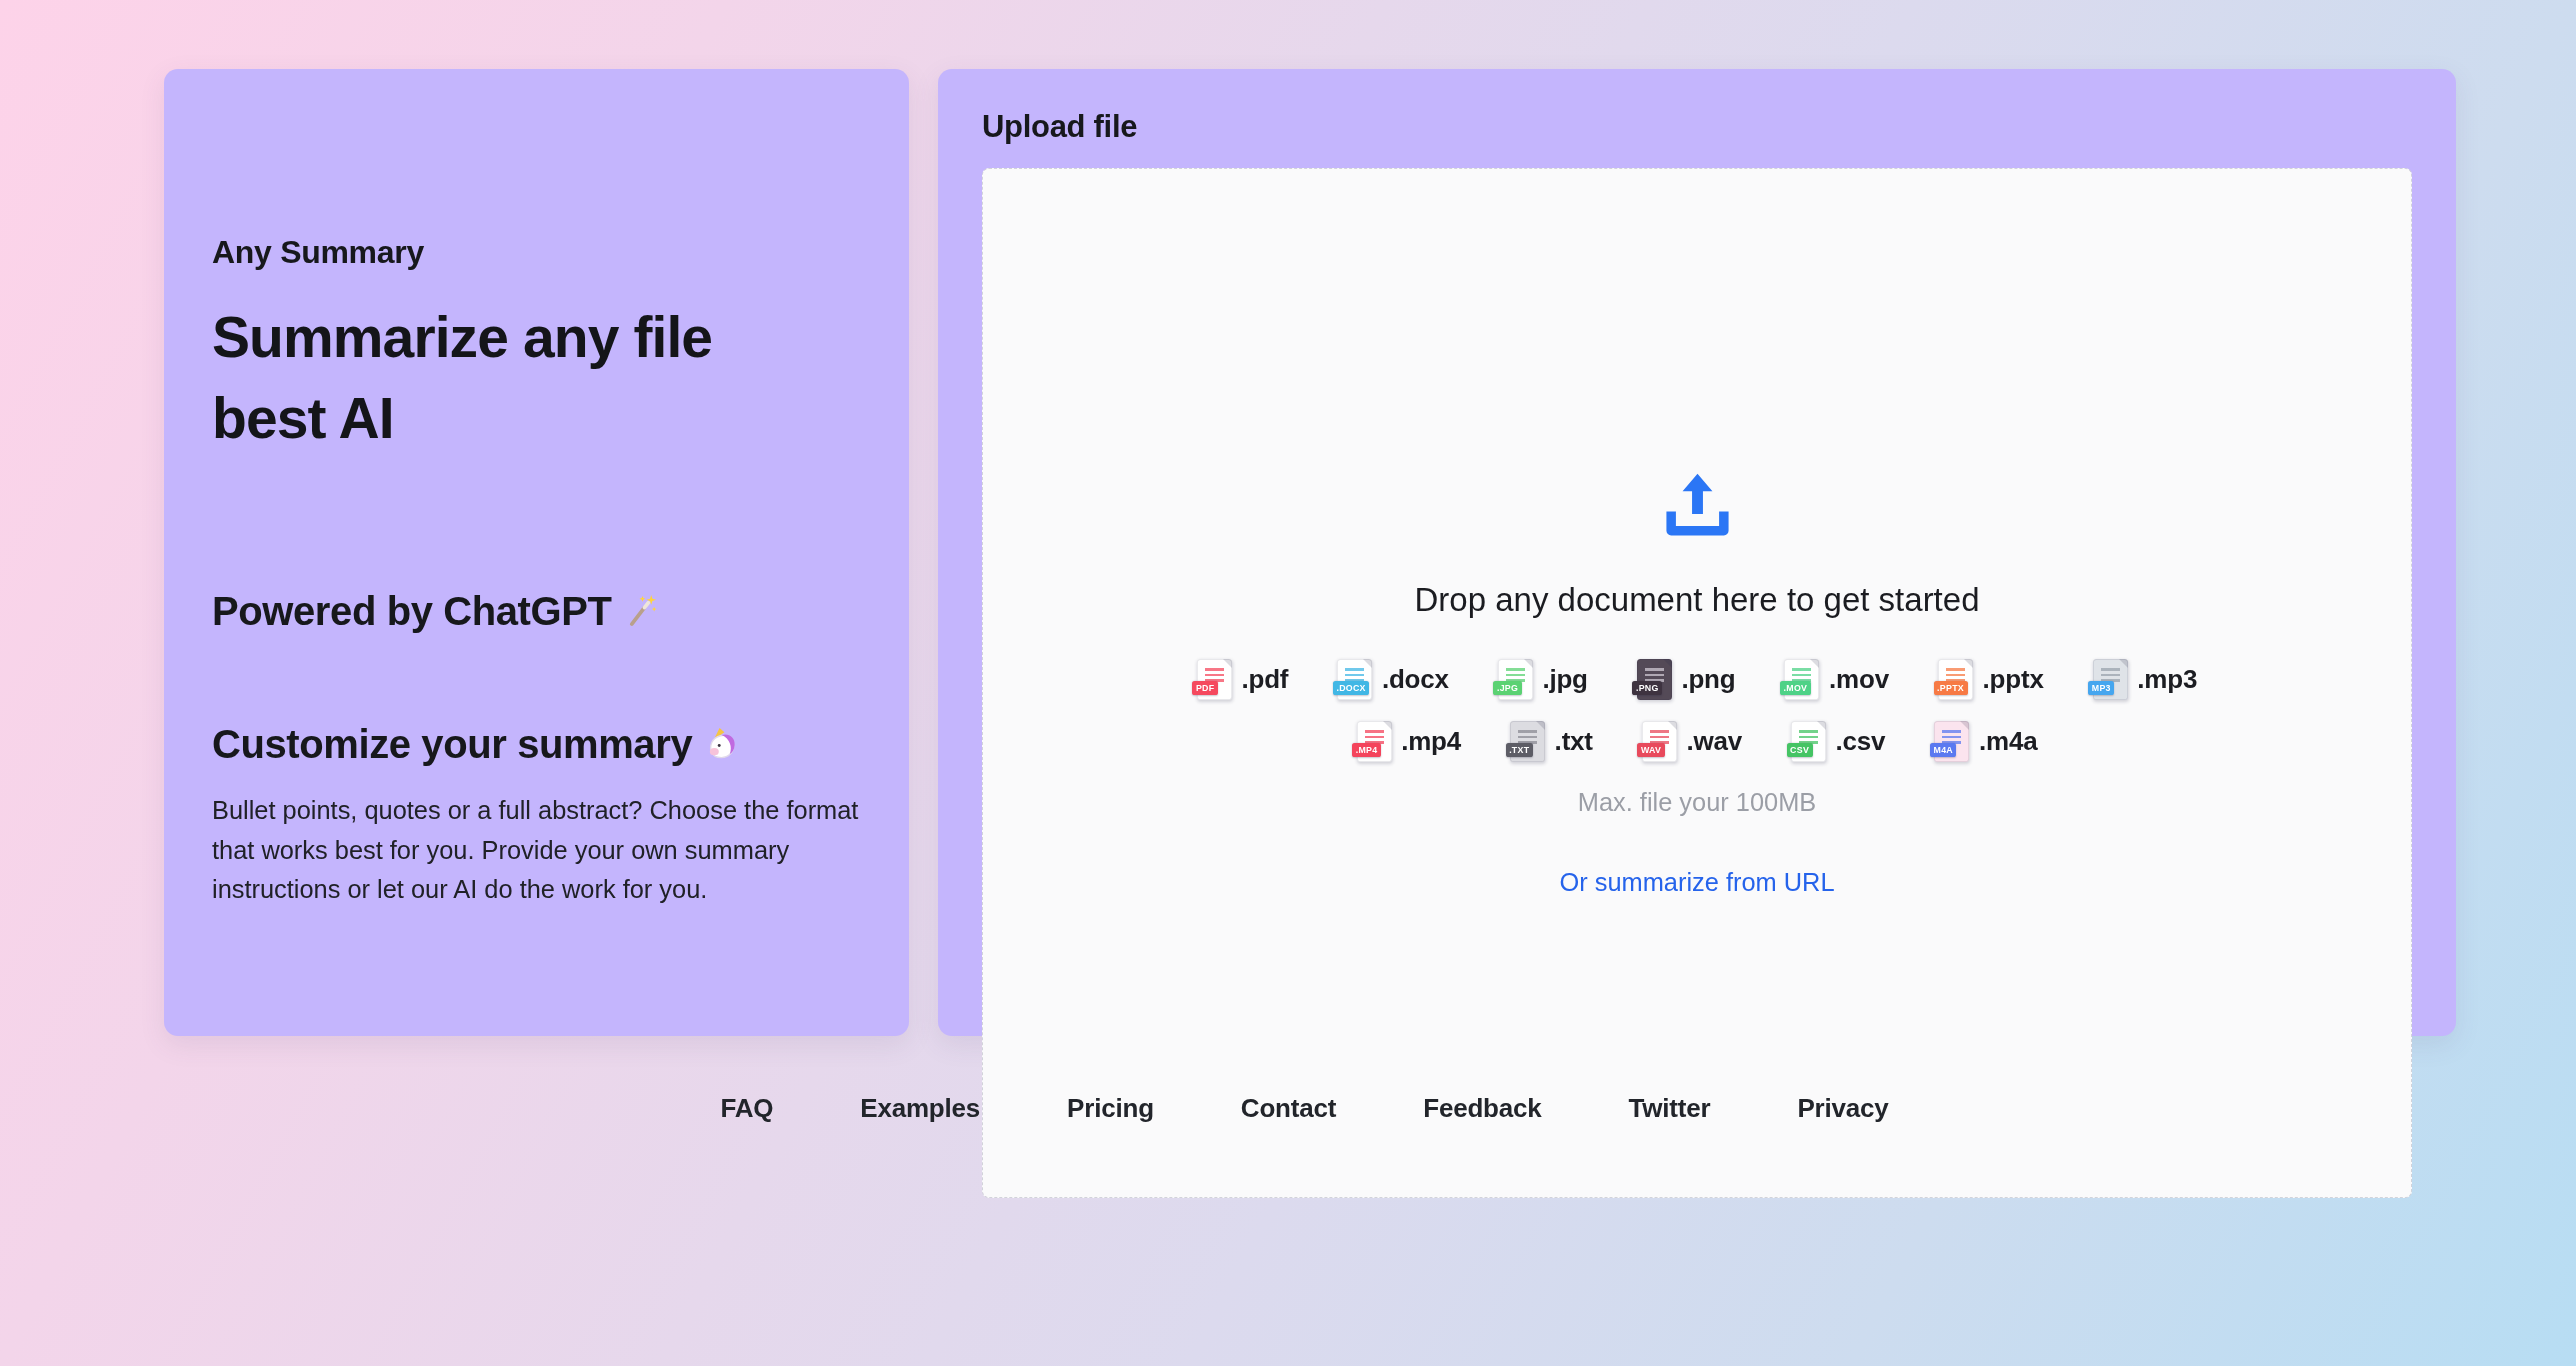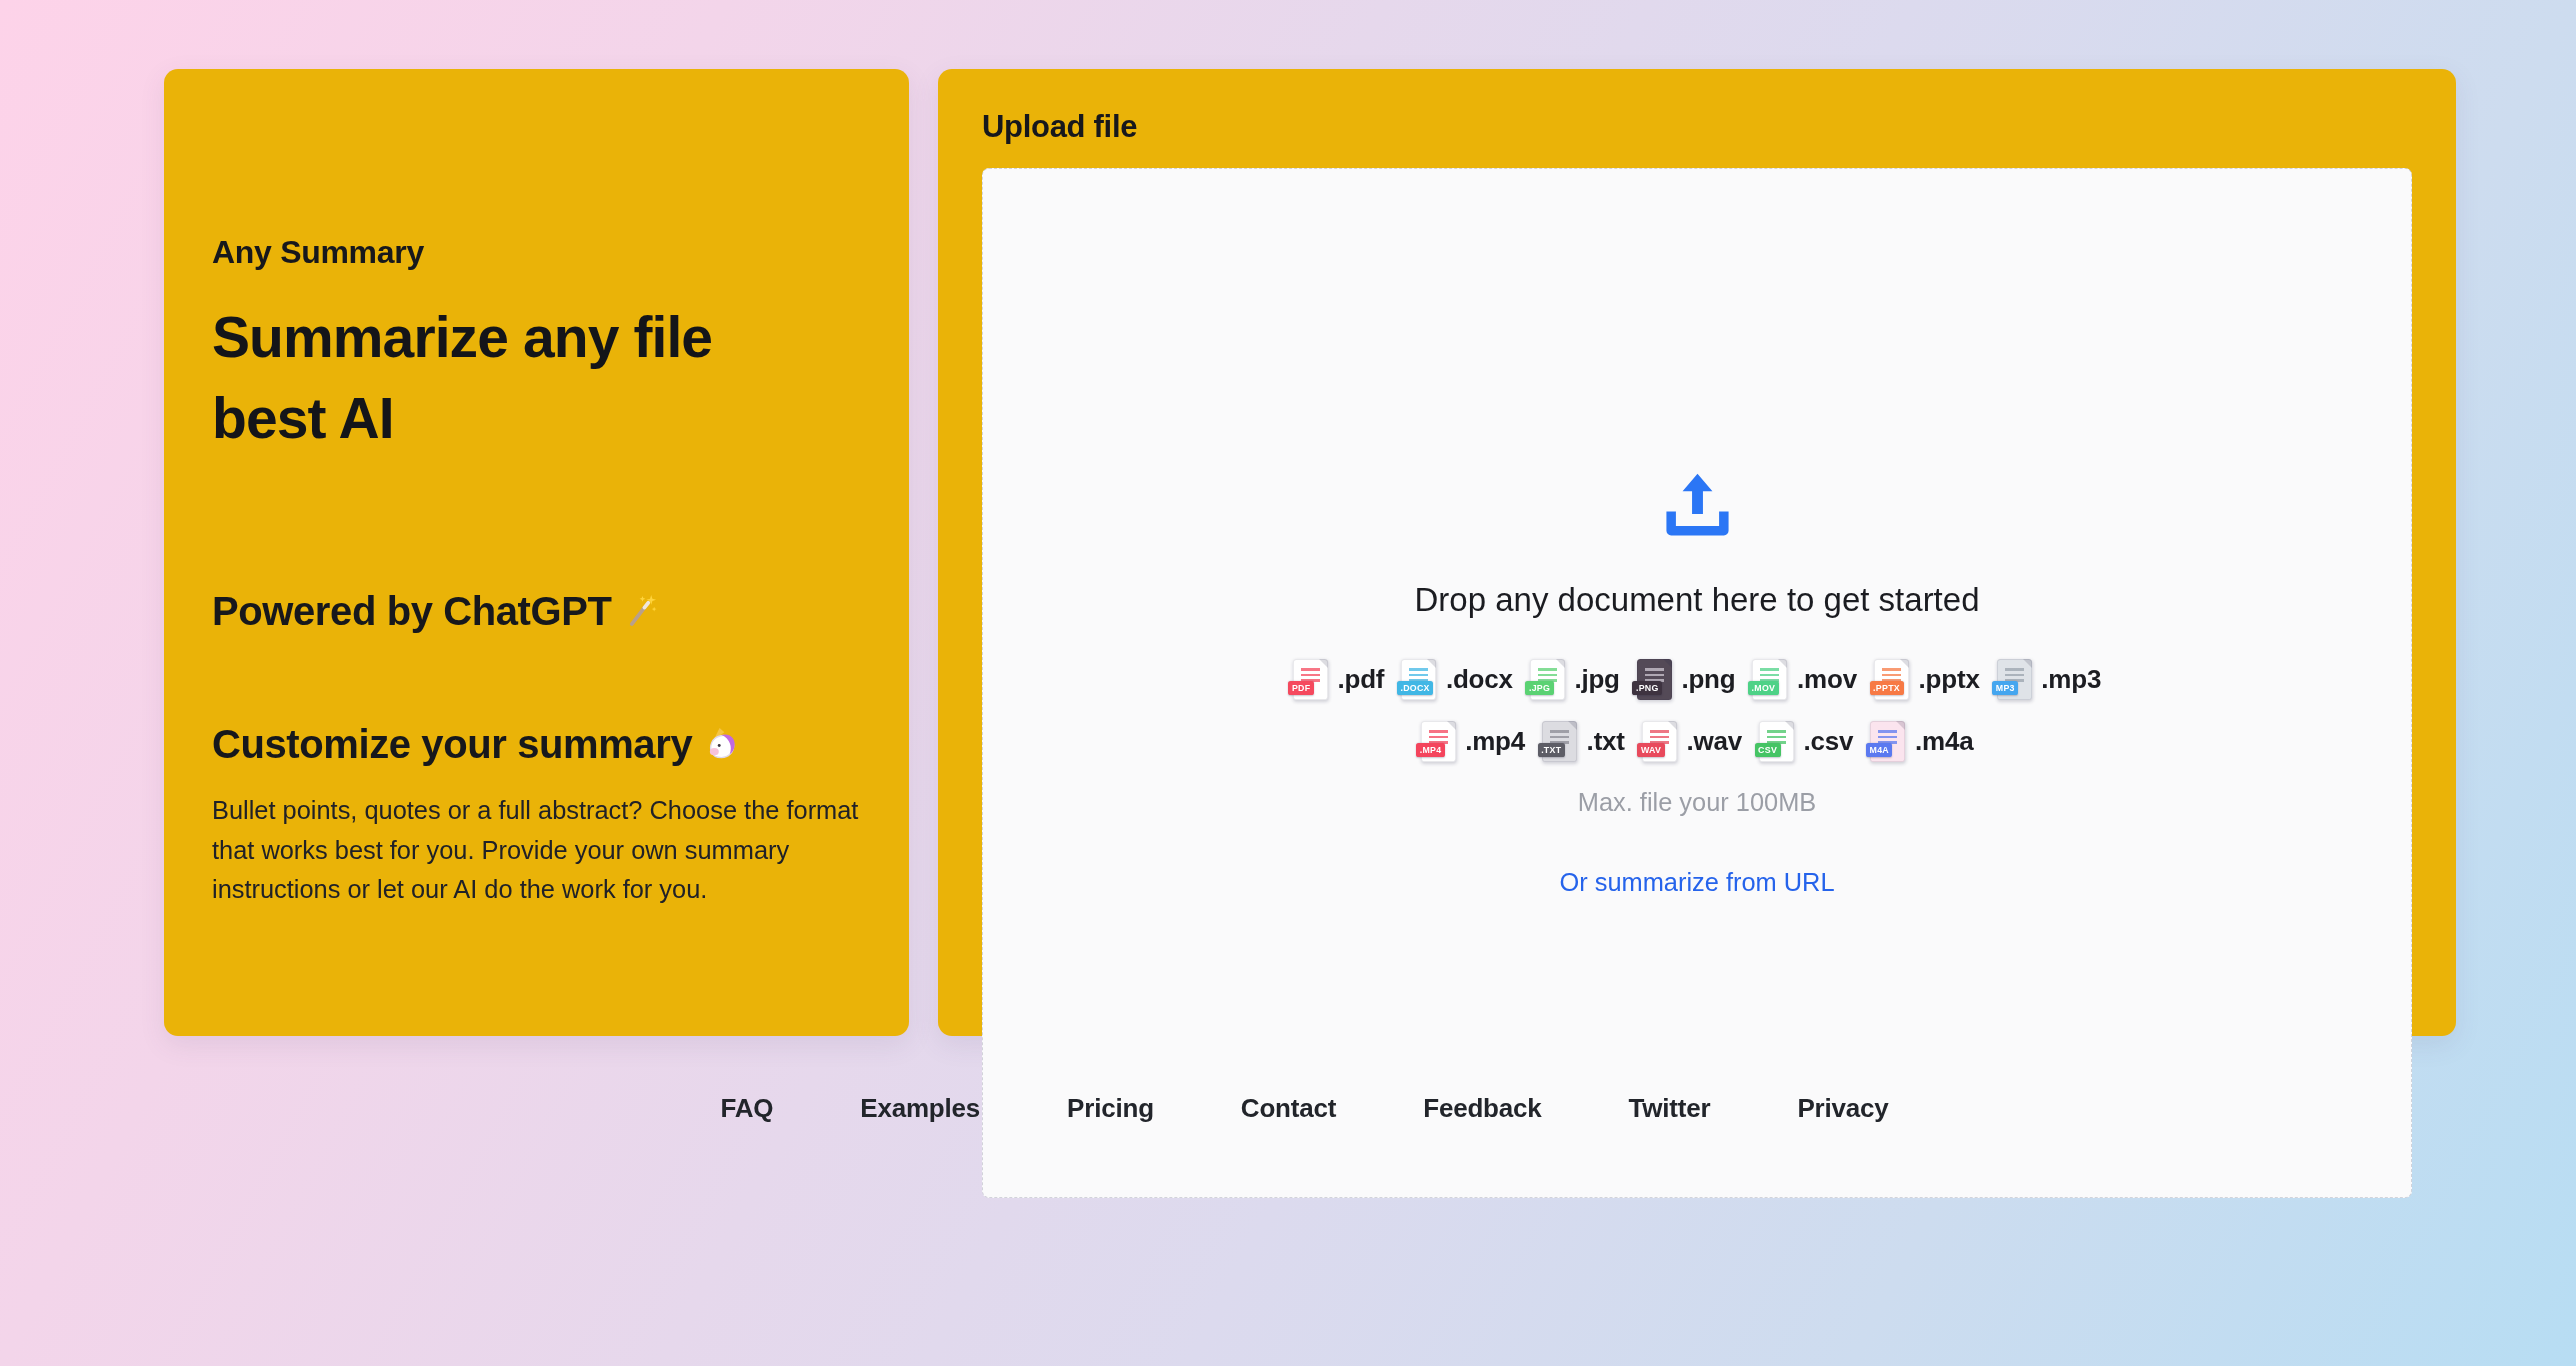--- a/index.html
+++ b/index.html
@@ -4,21 +4,21 @@
 <style>
   * { margin:0; padding:0; box-sizing:border-box; }
   html,body { width:2576px; height:1367px; overflow:hidden; }
   body {
     font-family:"Liberation Sans","DejaVu Sans",sans-serif;
     background:linear-gradient(118deg,#fdd3e9 0%,#f3d5ea 22%,#e6d8ec 42%,#dcdaee 58%,#cddcef 78%,#b7ddf3 100%);
     color:#17181c;
   }
   .page { display:flex; gap:29px; padding:69px 0 0 145px; }
   .card {
-    background:#eab308; border-radius:14px; height:967px;
+    background:#c4b5fd; border-radius:14px; height:967px;
     box-shadow:0 8.8px 26px rgba(90,70,120,0.10);
   }
 
   
   .left-card { width:745px; padding:44px 48px;margin-left:19px; }
   .brand { margin-top:121px; font-size:32px; font-weight:700; letter-spacing:-0.3px; }
   .headline {
     margin-top:26px; width:613px; font-size:57px; font-weight:700;
     line-height:1.42; letter-spacing:-0.9px; color:#141519;
   }
@@ -32,21 +32,21 @@
   .right-card { width:1518px; padding:40px 44px; }
   .upload-title { font-size:31px; font-weight:700; letter-spacing:-0.3px; }
   .dropzone {
     margin-top:23px; width:1430px; height:1030px;
     border:1.8px dashed #d2d3da; border-radius:7px; background:#fafafb;
     display:flex; flex-direction:column; align-items:center; justify-content:center;
     cursor:pointer;
   }
   .upload-glyph { width:79px; height:74px; }
   .drop-heading { margin-top:37px; font-size:33px; color:#1b1c21; }
-  .filetype-row { display:flex; align-items:flex-start; gap:17px; }
+  .filetype-row { display:flex; align-items:flex-start; gap:49px; }
   .row1 { margin-top:40px; }
   .row2 { margin-top:21px; }
   .chip { display:flex; align-items:center; gap:9.6px; }
   .chip-label { font-size:26px; font-weight:600; color:#1c1d22; letter-spacing:-0.2px; }
 
   .fileicon {
     position:relative; width:35px; height:41px; display:inline-block;
     background:var(--page,#fff); border-radius:3.5px;
     box-shadow:inset 0 0 0 0.9px rgba(30,30,60,0.10), 0.9px 1.8px 3.5px rgba(30,30,60,0.18);
   }

